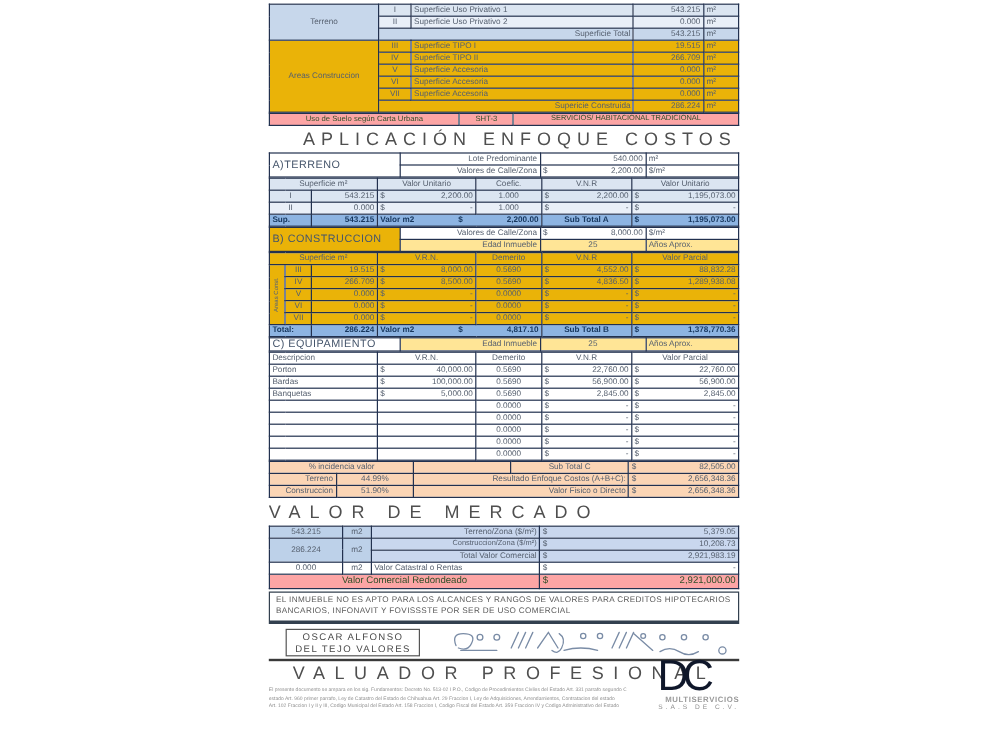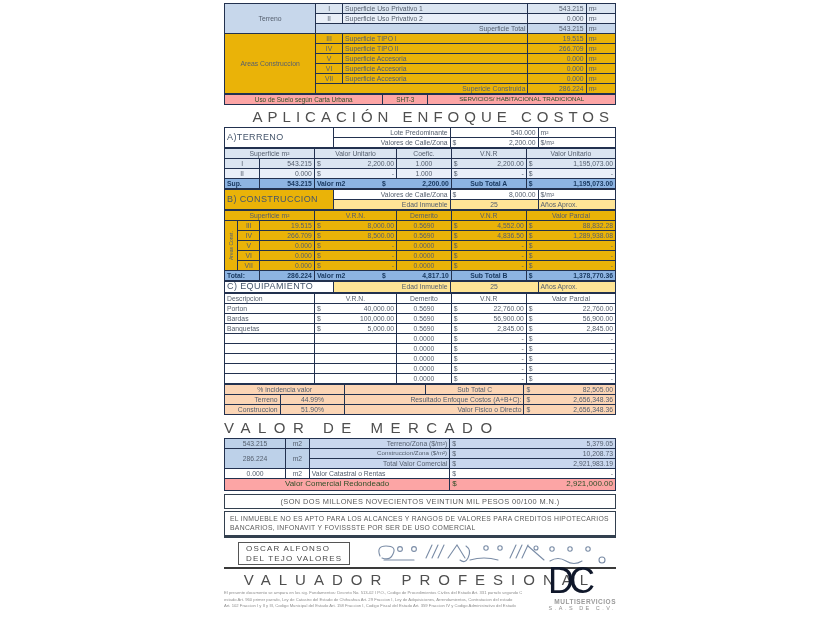--- a/index.html
+++ b/index.html
@@ -39,21 +39,21 @@
   .vert{writing-mode:vertical-rl;transform:rotate(180deg);font-size:5px;text-align:center;
         padding:0;color:#51607a;}
 
   
   .note-box{border:1px solid #33404f;margin-top:3px;padding:2px 3px;font-size:7.4px;
             text-align:center;color:#5a5a5a;letter-spacing:.4px;white-space:nowrap;overflow:hidden;}
   .warn-box{border:1px solid #33404f;border-bottom-width:3px;margin-top:2px;padding:2px 5px 3px 5px;
             font-size:6.8px;line-height:1.35;color:#5a5a5a;letter-spacing:.3px;}
   .sig-area{position:relative;height:27px;margin-top:1px;}
   .name-box{position:absolute;left:14px;top:3px;border:1px solid #555;padding:1px 7px;
-            font-size:8px;letter-spacing:1.2px;line-height:1.2;color:#4a4a4a;text-align:left;}
+            font-size:8px;letter-spacing:1.2px;line-height:1.2;color:#4a4a4a;text-align:center;}
   .sig-svg{position:absolute;left:150px;top:1px;}
   .rule{border-top:2px solid #3a3a3a;margin-top:1px;}
   .foot{position:relative;display:flex;margin-top:1px;}
   .fine{width:76%;font-size:4.2px;line-height:1.5;color:#8f8f8f;white-space:nowrap;overflow:hidden;}
   .logo{flex:1;text-align:right;position:relative;}
   .dc{position:absolute;right:26px;top:-27px;font-size:36px;color:#0f172a;letter-spacing:-5px;
       font-weight:400;line-height:1;}
   .logo-l1{font-size:6.5px;font-weight:700;color:#9a9a9a;letter-spacing:.5px;margin-top:8px;}
   .logo-l2{font-size:5.5px;color:#8f8f8f;letter-spacing:2.5px;}
 </style>
@@ -731,21 +731,20 @@
       <td class="money" style="font-size:8px;height:11px">
             <span class="flex">
               <span>$</span>
               <span>2,921,000.00</span>
             </span>
           </td>
     </tr>
   </tbody>
     </table>
 
-  <div class="note-box">(SON  DOS  MILLONES NOVECIENTOS VEINTIUN MIL  PESOS 00/100 M.N.)</div>
 
   <div class="warn-box">EL INMUEBLE NO ES APTO PARA LOS ALCANCES Y RANGOS DE VALORES PARA CREDITOS HIPOTECARIOS BANCARIOS, INFONAVIT Y FOVISSSTE POR SER DE USO COMERCIAL</div>
 
   <div class="sig-area">
     <div class="name-box">
       <div>OSCAR  ALFONSO</div>
       <div>DEL TEJO  VALORES</div>
     </div>
     <svg class="sig-svg" width="236" height="27" viewBox="0 0 236 27">
       <g fill="none" stroke="#7a8ca6" stroke-width="1.1" stroke-linecap="round">

